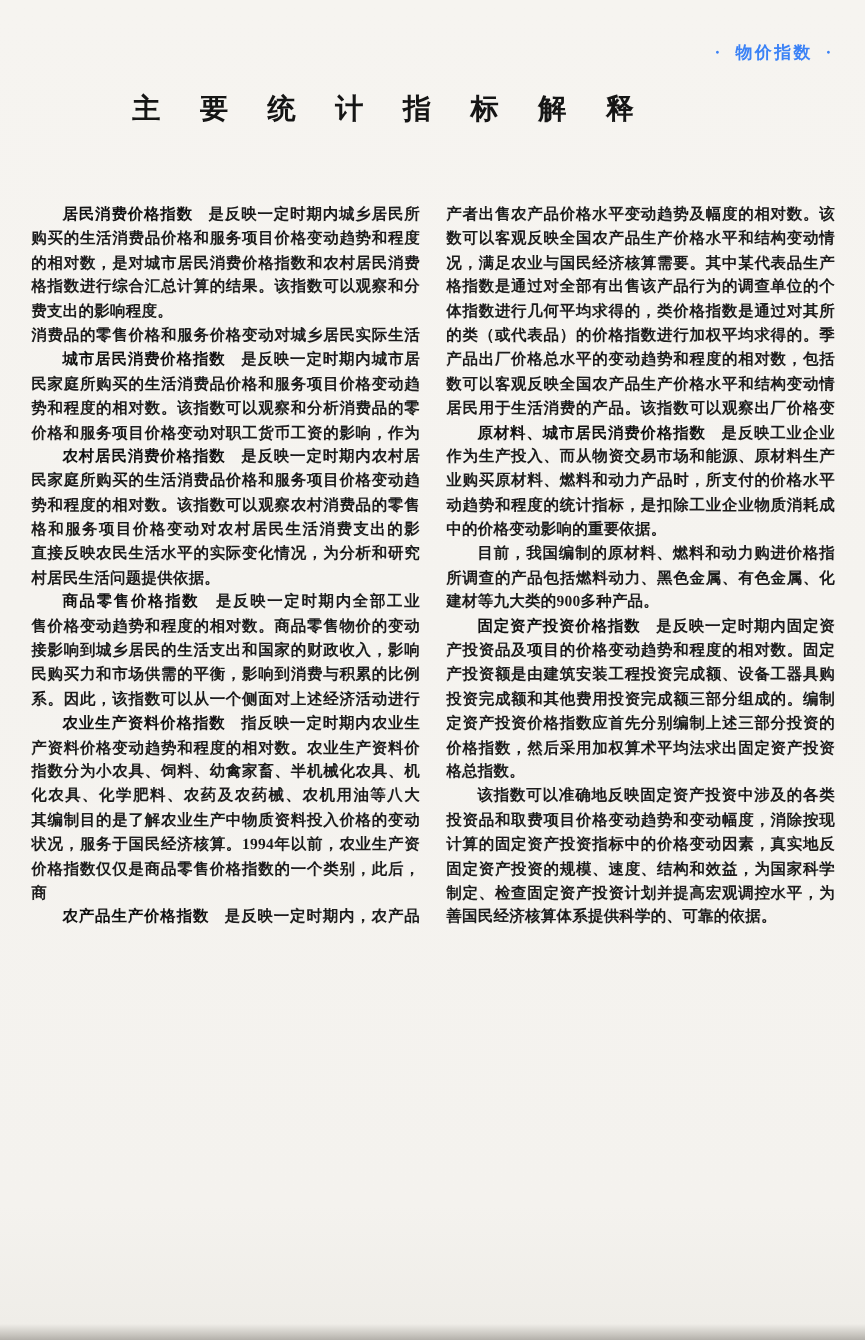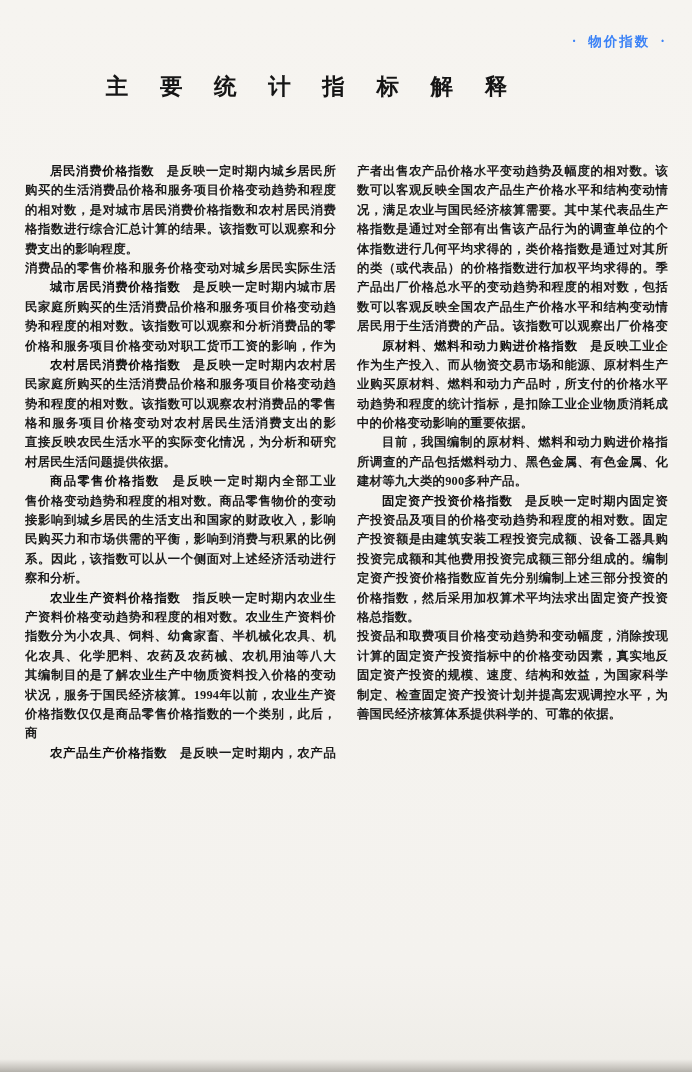--- a/index.html
+++ b/index.html
@@ -103,21 +103,20 @@
           <div class="line j">格和服务项目价格变动对农村居民生活消费支出的影响，</div>
           <div class="line j">直接反映农民生活水平的实际变化情况，为分析和研究农</div>
           <div class="line">村居民生活问题提供依据。</div>
         </div>
         <div class="para">
           <div class="line j ind"><span class="term">商品零售价格指数</span><span class="gap"></span><span>是反映一定时期内全部工业</span></div>
           <div class="line j">售价格变动趋势和程度的相对数。商品零售物价的变动直</div>
           <div class="line j">接影响到城乡居民的生活支出和国家的财政收入，影响居</div>
           <div class="line j">民购买力和市场供需的平衡，影响到消费与积累的比例关</div>
           <div class="line j">系。因此，该指数可以从一个侧面对上述经济活动进行观</div>
-          <div class="line">察和分析。</div>
         </div>
         <div class="para">
           <div class="line j ind"><span class="term">农业生产资料价格指数</span><span class="gap"></span><span>指反映一定时期内农业生</span></div>
           <div class="line j">产资料价格变动趋势和程度的相对数。农业生产资料价格</div>
           <div class="line j">指数分为小农具、饲料、幼禽家畜、半机械化农具、机械</div>
           <div class="line j">化农具、化学肥料、农药及农药械、农机用油等八大类。</div>
           <div class="line j">其编制目的是了解农业生产中物质资料投入价格的变动</div>
           <div class="line j">状况，服务于国民经济核算。1994年以前，农业生产资料</div>
           <div class="line j">价格指数仅仅是商品零售价格指数的一个类别，此后，从</div>
           <div class="line j">商</div>
@@ -134,41 +133,42 @@
           <div class="line j">格指数是通过对全部有出售该产品行为的调查单位的个</div>
           <div class="line j">体指数进行几何平均求得的，类价格指数是通过对其所属</div>
           <div class="line j">的类（或代表品）的价格指数进行加权平均求得的。季度</div>
         </div>
         <div class="para">
           <div class="line j">产品出厂价格总水平的变动趋势和程度的相对数，包括工</div>
           <div class="line j">数可以客观反映全国农产品生产价格水平和结构变动情</div>
           <div class="line j">居民用于生活消费的产品。该指数可以观察出厂价格变动</div>
         </div>
         <div class="para">
-          <div class="line j ind"><span class="term">原材料、燃料和动力购进价格指数</span><span class="gap"></span><span>是反映工业企业</span></div>
+          <div class="line j ind"><span class="term">原材料、城市居民消费价格指数</span><span class="gap"></span><span>是反映工业企业</span></div>
           <div class="line j">作为生产投入、而从物资交易市场和能源、原材料生产企</div>
           <div class="line j">业购买原材料、燃料和动力产品时，所支付的价格水平变</div>
           <div class="line j">动趋势和程度的统计指标，是扣除工业企业物质消耗成本</div>
           <div class="line">中的价格变动影响的重要依据。</div>
         </div>
         <div class="para">
           <div class="line j ind">目前，我国编制的原材料、燃料和动力购进价格指数</div>
           <div class="line j">所调查的产品包括燃料动力、黑色金属、有色金属、化工、</div>
           <div class="line">建材等九大类的900多种产品。</div>
         </div>
         <div class="para">
           <div class="line j ind"><span class="term">固定资产投资价格指数</span><span class="gap"></span><span>是反映一定时期内固定资</span></div>
           <div class="line j">产投资品及项目的价格变动趋势和程度的相对数。固定资</div>
           <div class="line j">产投资额是由建筑安装工程投资完成额、设备工器具购置</div>
           <div class="line j">投资完成额和其他费用投资完成额三部分组成的。编制固</div>
           <div class="line j">定资产投资价格指数应首先分别编制上述三部分投资的</div>
           <div class="line j">价格指数，然后采用加权算术平均法求出固定资产投资价</div>
           <div class="line">格总指数。</div>
         </div>
         <div class="para">
+          <div class="line j ind">该指数可以准确地反映固定资产投资中涉及的各类</div>
           <div class="line j">投资品和取费项目价格变动趋势和变动幅度，消除按现价</div>
           <div class="line j">计算的固定资产投资指标中的价格变动因素，真实地反映</div>
           <div class="line j">固定资产投资的规模、速度、结构和效益，为国家科学地</div>
           <div class="line j">制定、检查固定资产投资计划并提高宏观调控水平，为完</div>
           <div class="line">善国民经济核算体系提供科学的、可靠的依据。</div>
         </div>
       </div>
     </div>
 
   <div class="page-number">93</div>

